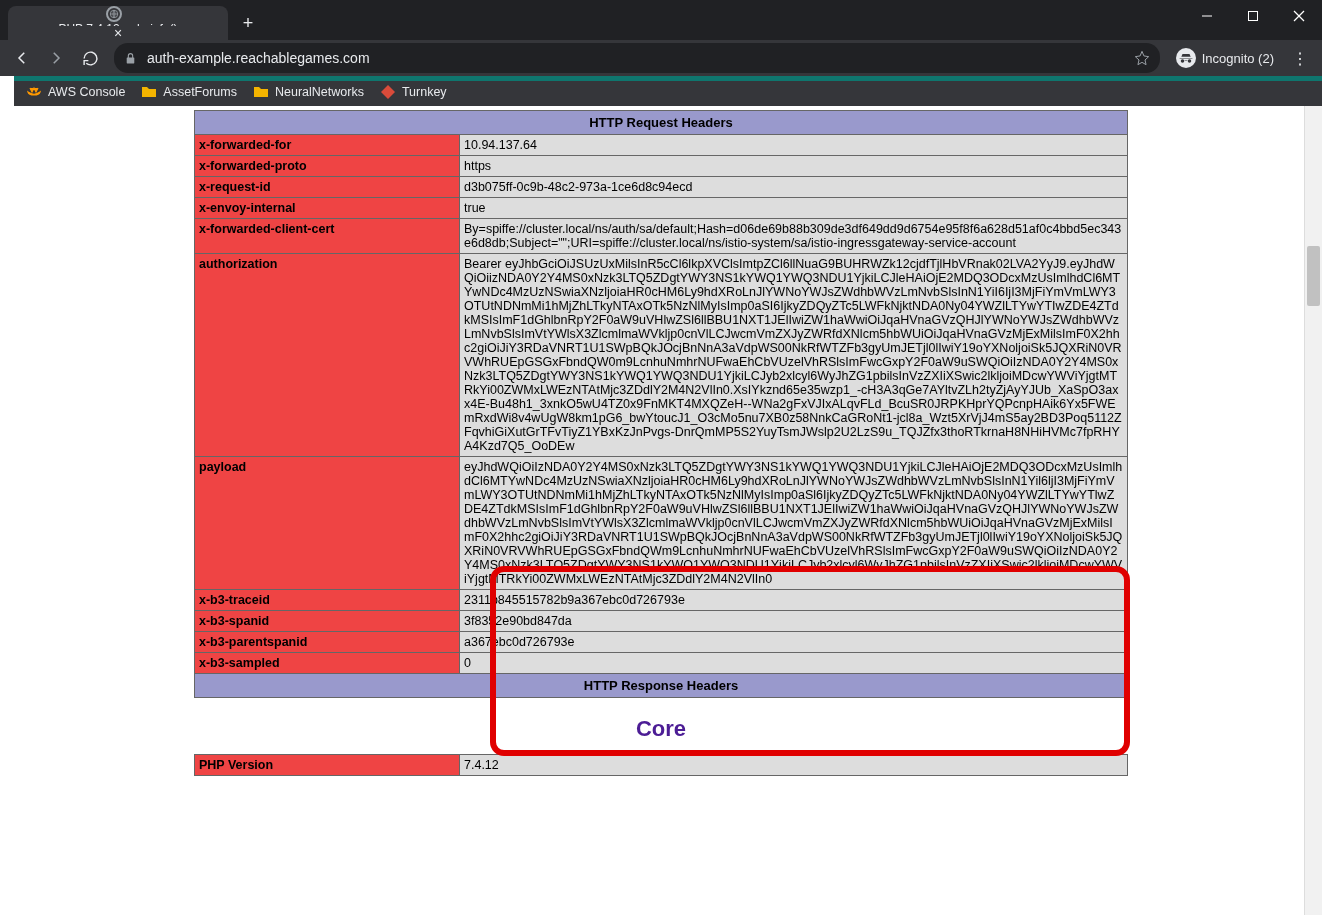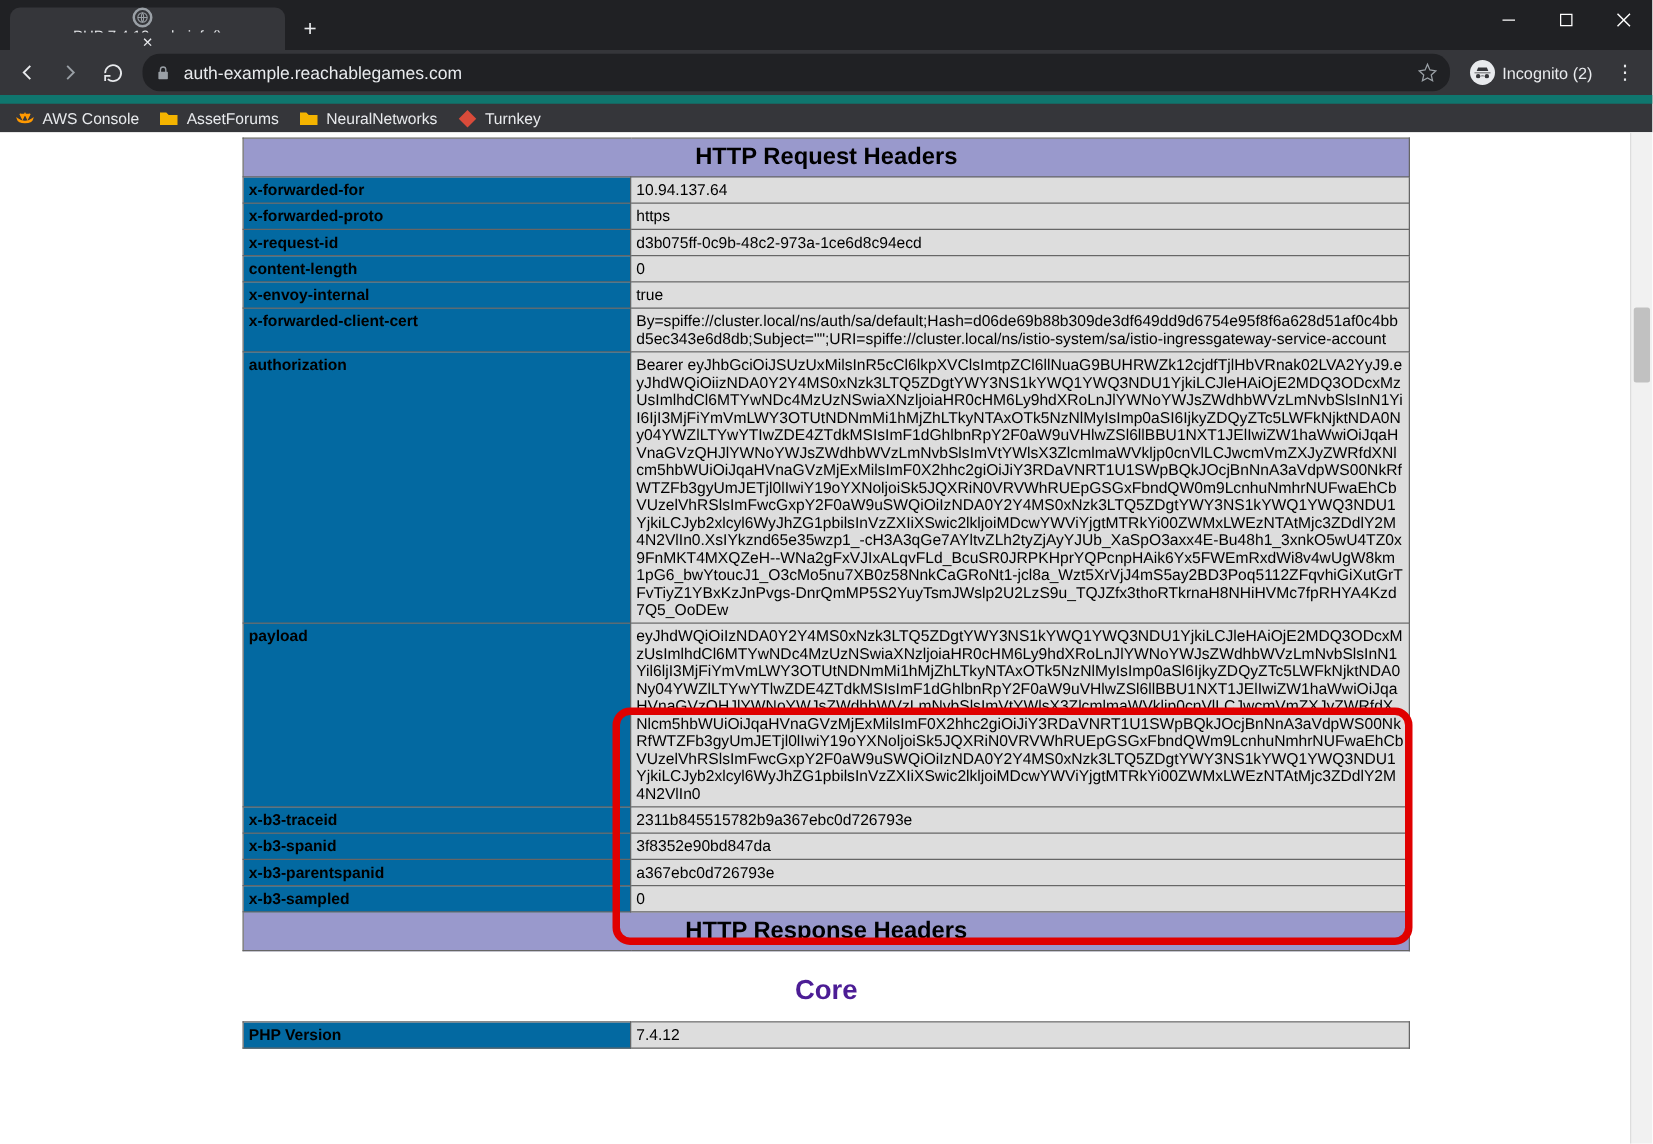--- a/index.html
+++ b/index.html
@@ -25,33 +25,33 @@
   .omnibox { flex:1; height: 28px; background:#202124; border-radius: 14px; display:flex; align-items:center; padding: 15px 10px; margin: 0 6px; color:#e8eaed; font-size: 14px; }
   .omnibox .lock { color:#9aa0a6; margin-right: 10px; display:flex; }
   .omnibox .url-text { flex:1; white-space:nowrap; overflow:hidden; }
   .omnibox .star { color:#9aa0a6; margin-left: 8px; display:flex; }
   .incog-badge { display:flex; align-items:center; gap:6px; color:#e8eaed; font-size: 13px; padding: 0 8px; }
   .incog-icon { width:20px; height:20px; background:#e8eaed; border-radius:50%; display:flex; align-items:center; justify-content:center; }
   .incog-icon svg { width:14px; height:10px; }
   .kebab { width: 32px; text-align:center; color:#e8eaed; font-size:16px; }
 
   
-  .bookmarks { height: 30px; background:#35363a; border-top:7px solid #0f766e; display:flex; align-items:flex-end; padding: 0 8px; gap: 8px; font-size: 12.5px; color:#e8eaed; }
+  .bookmarks { height: 30px; background:#35363a; border-top:5px solid #0f766e; display:flex; align-items:flex-start; padding: 0 8px; gap: 8px; font-size: 12.5px; color:#e8eaed;margin-left:14px; }
   .bm { display:flex; align-items:center; gap:6px; padding: 3px 4px; }
   .bm-icon { width:16px; height:16px; display:flex; align-items:center; justify-content:center; }
 
   
   .viewport { position: absolute; top: 106px; bottom: 0; left: 0; right: 0; background:#fff; overflow: hidden; }
   .content-inner { width: 934px; margin: 0 auto; padding-top: 4px; }
 
   
   table.phpinfo { width: 100%; border-collapse: collapse; font-family: sans-serif; font-size: 12.5px; }
   table.phpinfo th, table.phpinfo td { border: 1px solid #666; padding: 3px 4px; vertical-align: top; word-break: break-all; }
-  table.phpinfo .h { background: #9999cc; font-weight: bold; text-align: center; padding: 4px; font-size: 19px; color:#000; }
-  table.phpinfo .e { background: #0369a1; font-weight: bold; width: 310px; color:#000; }
+  table.phpinfo .h { background: #9999cc; font-weight: bold; text-align: center; padding: 4px; font-size: 13px; color:#000; }
+  table.phpinfo .e { background: #ef4444; font-weight: bold; width: 265px; color:#000; }
   table.phpinfo .v { background: #dddddd; color:#000; }
   .section-heading { font-family: sans-serif; font-weight: bold; font-size: 22px; text-align: center; margin: 18px 0 12px 0; color:#4c1d95; }
 
   
   .red-box { position:absolute; border: 6px solid #e00000; border-radius: 14px; pointer-events:none; }
 
   
   .vscroll { position:absolute; right:0; top:0; bottom:0; width:18px; background:#f1f1f1; border-left:1px solid #ddd; }
   .vthumb { position:absolute; left:2px; right:2px; background:#c1c1c1; border-radius:2px; }
 </style>
@@ -180,24 +180,20 @@
       </tr>
       <tr>
         <td class="e">x-forwarded-proto</td>
         <td class="v">https</td>
       </tr>
       <tr>
         <td class="e">x-request-id</td>
         <td class="v">d3b075ff-0c9b-48c2-973a-1ce6d8c94ecd</td>
       </tr>
       <tr>
-        <td class="e">content-length</td>
-        <td class="v">0</td>
-      </tr>
-      <tr>
         <td class="e">x-envoy-internal</td>
         <td class="v">true</td>
       </tr>
       <tr>
         <td class="e">x-forwarded-client-cert</td>
         <td class="v">By=spiffe://cluster.local/ns/auth/sa/default;Hash=d06de69b88b309de3df649dd9d6754e95f8f6a628d51af0c4bbd5ec343e6d8db;Subject="";URI=spiffe://cluster.local/ns/istio-system/sa/istio-ingressgateway-service-account</td>
       </tr>
       <tr>
         <td class="e">authorization</td>
         <td class="v" style="max-height:200px; overflow:hidden;">Bearer eyJhbGciOiJSUzUxMilsInR5cCl6lkpXVClsImtpZCl6llNuaG9BUHRWZk12cjdfTjlHbVRnak02LVA2YyJ9.eyJhdWQiOiizNDA0Y2Y4MS0xNzk3LTQ5ZDgtYWY3NS1kYWQ1YWQ3NDU1YjkiLCJleHAiOjE2MDQ3ODcxMzUsImlhdCl6MTYwNDc4MzUzNSwiaXNzljoiaHR0cHM6Ly9hdXRoLnJlYWNoYWJsZWdhbWVzLmNvbSlsInN1YiI6IjI3MjFiYmVmLWY3OTUtNDNmMi1hMjZhLTkyNTAxOTk5NzNlMyIsImp0aSI6IjkyZDQyZTc5LWFkNjktNDA0Ny04YWZlLTYwYTIwZDE4ZTdkMSIsImF1dGhlbnRpY2F0aW9uVHlwZSl6llBBU1NXT1JElIwiZW1haWwiOiJqaHVnaGVzQHJlYWNoYWJsZWdhbWVzLmNvbSlsImVtYWlsX3ZlcmlmaWVkljp0cnVlLCJwcmVmZXJyZWRfdXNlcm5hbWUiOiJqaHVnaGVzMjExMilsImF0X2hhc2giOiJiY3RDaVNRT1U1SWpBQkJOcjBnNnA3aVdpWS00NkRfWTZFb3gyUmJETjl0lIwiY19oYXNoljoiSk5JQXRiN0VRVWhRUEpGSGxFbndQW0m9LcnhuNmhrNUFwaEhCbVUzelVhRSlsImFwcGxpY2F0aW9uSWQiOiIzNDA0Y2Y4MS0xNzk3LTQ5ZDgtYWY3NS1kYWQ1YWQ3NDU1YjkiLCJyb2xlcyl6WyJhZG1pbilsInVzZXIiXSwic2lkljoiMDcwYWViYjgtMTRkYi00ZWMxLWEzNTAtMjc3ZDdlY2M4N2VlIn0.XsIYkznd65e35wzp1_-cH3A3qGe7AYltvZLh2tyZjAyYJUb_XaSpO3axx4E-Bu48h1_3xnkO5wU4TZ0x9FnMKT4MXQZeH--WNa2gFxVJIxALqvFLd_BcuSR0JRPKHprYQPcnpHAik6Yx5FWEmRxdWi8v4wUgW8km1pG6_bwYtoucJ1_O3cMo5nu7XB0z58NnkCaGRoNt1-jcl8a_Wzt5XrVjJ4mS5ay2BD3Poq5112ZFqvhiGiXutGrTFvTiyZ1YBxKzJnPvgs-DnrQmMP5S2YuyTsmJWslp2U2LzS9u_TQJZfx3thoRTkrnaH8NHiHVMc7fpRHYA4Kzd7Q5_OoDEw</td>

